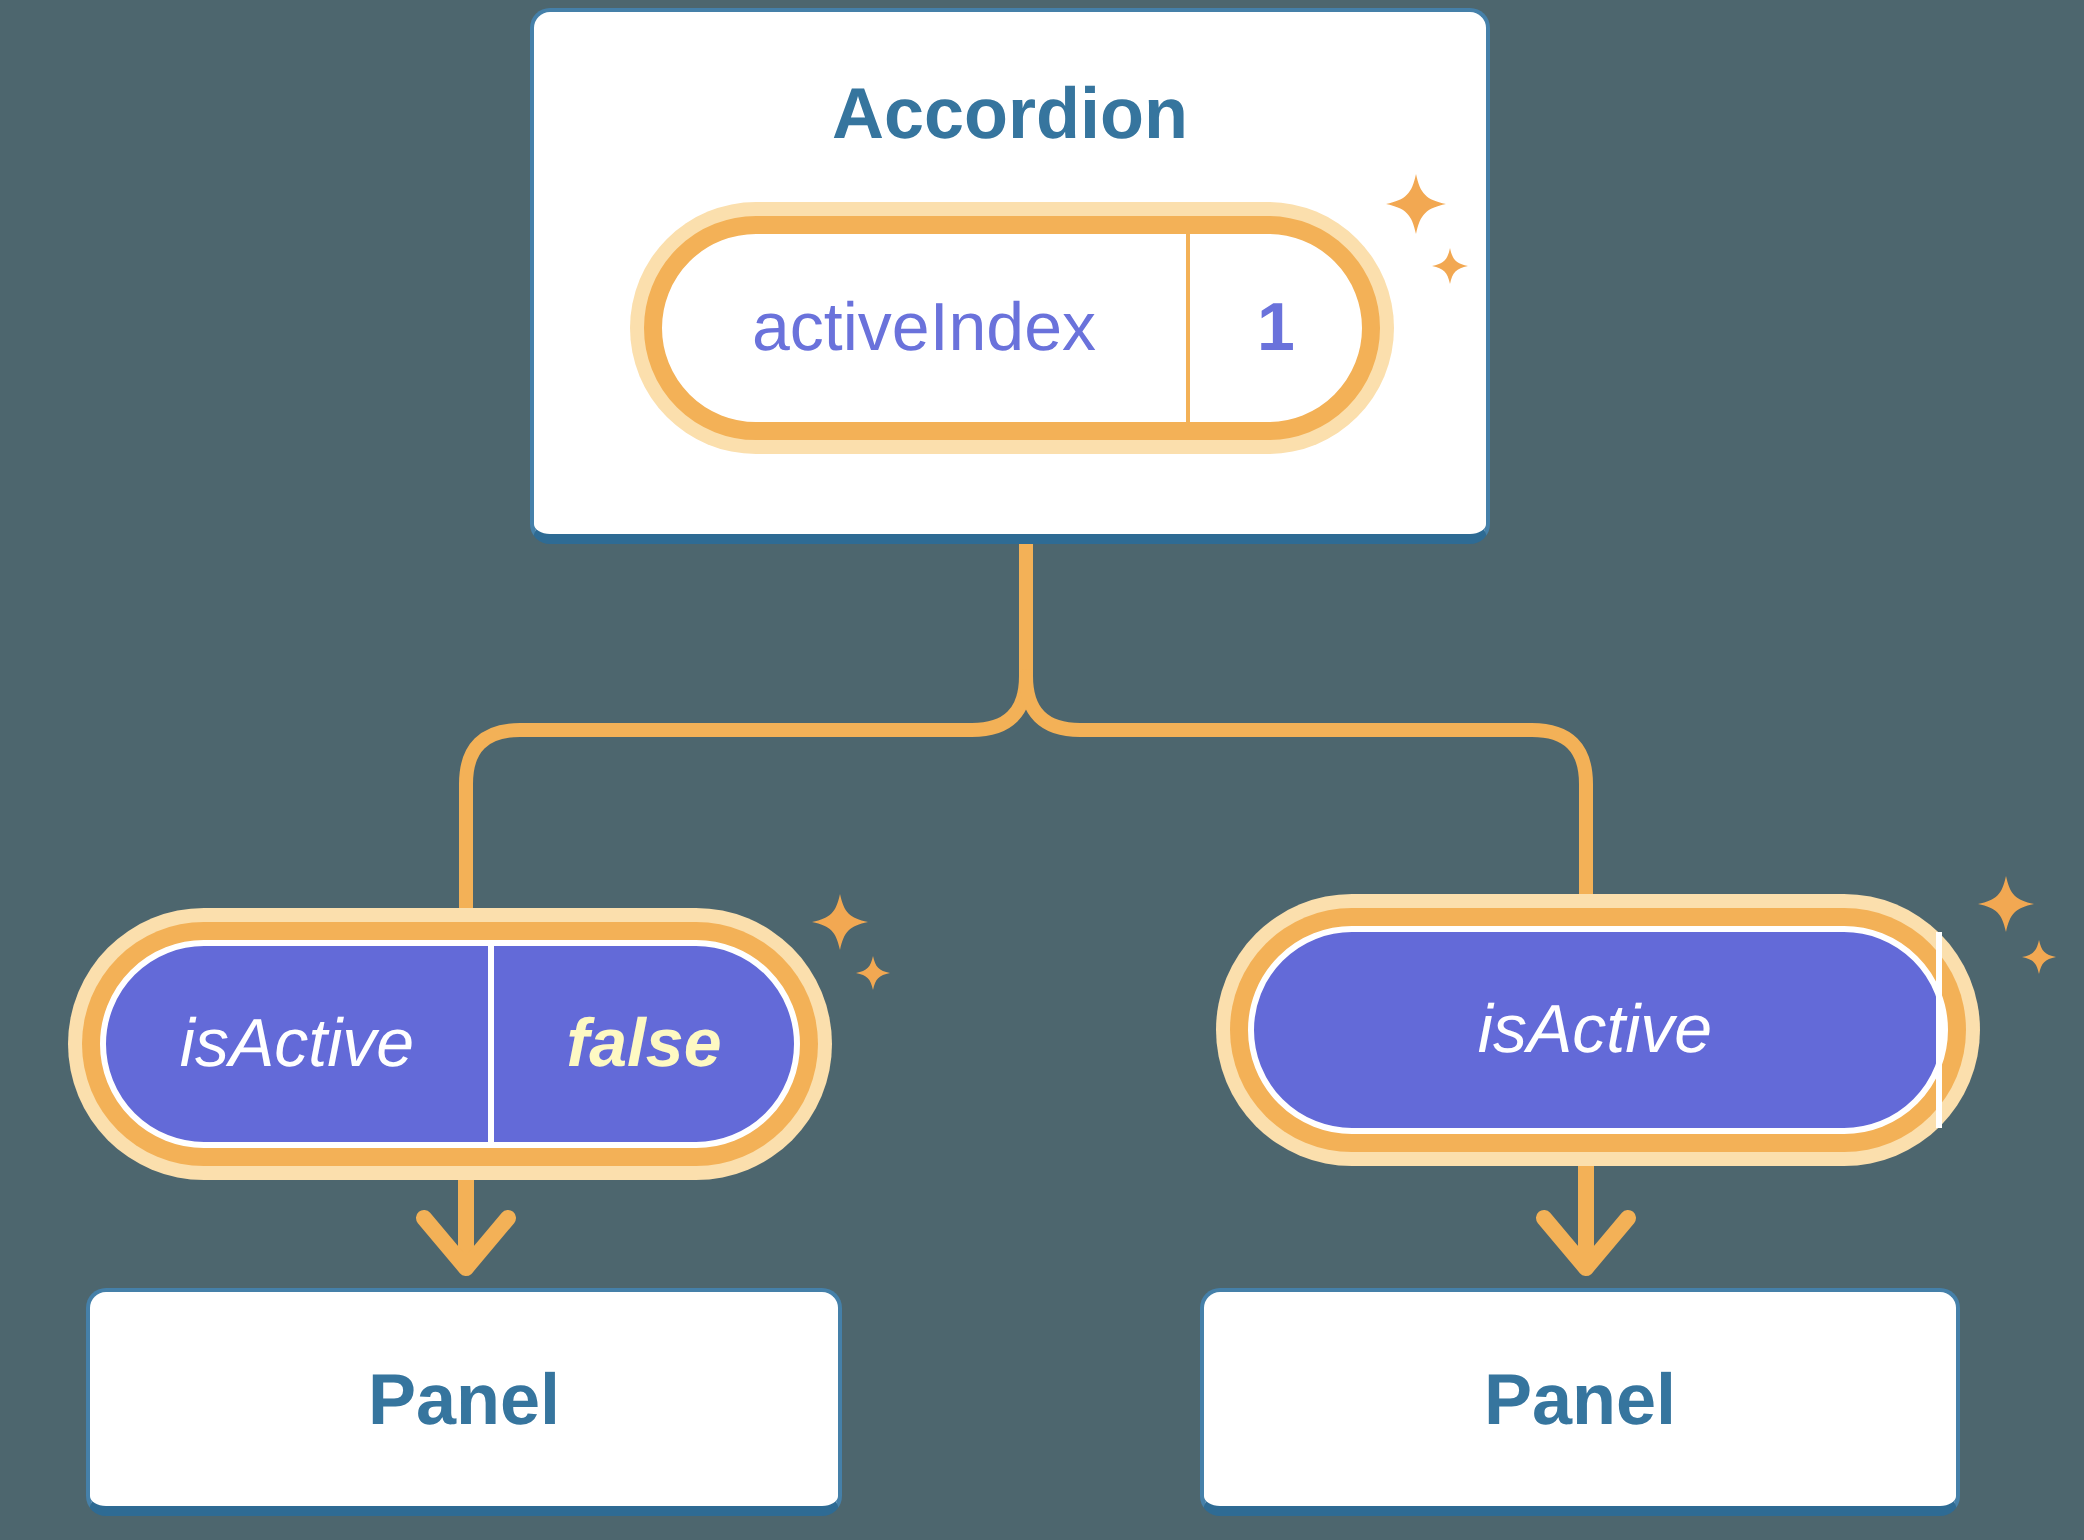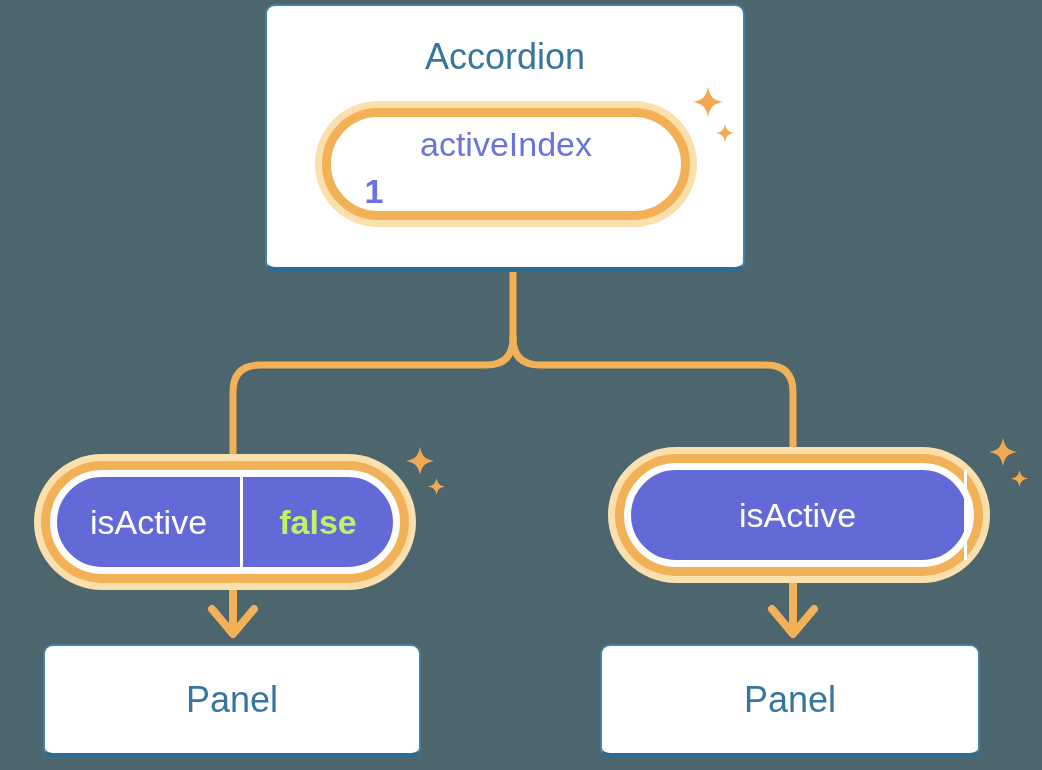--- a/index.html
+++ b/index.html
@@ -18,60 +18,60 @@
     border-bottom:5px solid var(--blue_border_bottom,#2E6B94);
     border-radius:10px;
     box-sizing:border-box;
     z-index:2;
   }
   .root-box{left:265px;top:4px;width:480px;height:268px;}
   .panel-left{left:43px;top:644px;width:378px;height:114px;display:flex;align-items:center;justify-content:center;}
   .panel-right{left:600px;top:644px;width:380px;height:114px;display:flex;align-items:center;justify-content:center;}
   .box-title{
     text-align:center;
-    font-size:36px;font-weight:400;
+    font-size:36px;font-weight:700;
     color:var(--heading_text,#36759E);
   }
   .root-box .box-title{margin-top:30px;}
   
   .pill{
     position:absolute;
     display:flex;align-items:stretch;
     box-sizing:border-box;
     z-index:3;
   }
   .pill-owner{
     left:55px;top:102px;width:368px;height:112px;
     background:#ffffff;
     border:9px solid var(--accent_orange,#F3B157);
     border-radius:60px;
     box-shadow:0 0 0 7px var(--accent_orange_glow,#FBDFAD);
-    flex-direction:column;
   }
   .pill-owner .cell-label{flex:1;display:flex;align-items:center;justify-content:center;
     font-size:34px;color:var(--purple_text,#6A72DB);}
   .pill-owner .divider{width:2px;background:var(--accent_orange,#F3B157);}
   .pill-owner .cell-value{width:86px;display:flex;align-items:center;justify-content:center;
     font-size:34px;font-weight:700;color:var(--purple_text,#6A72DB);}
   
   .pill-prop{
     width:350px;height:104px;
     background:var(--purple,#636AD8);
-    border:7px solid #ffffff;
+    border:3px solid #ffffff;
     border-radius:56px;
     box-shadow:0 0 0 9px var(--accent_orange,#F3B157),
                0 0 0 16px var(--accent_orange_glow,#FBDFAD);
+    font-style:italic;
   }
   .pill-prop-left{left:50px;top:470px;}
   .pill-prop-right{left:624px;top:463px;}
   .pill-prop .cell-label{flex:1;display:flex;align-items:center;justify-content:center;
     font-size:34px;color:#ffffff;}
   .pill-prop .divider{width:3px;background:#ffffff;}
   .pill-prop .cell-value{width:150px;display:flex;align-items:center;justify-content:center;
-    font-size:34px;font-weight:700;color:#bef264;}
+    font-size:34px;font-weight:700;color:#fef9c3;}
   
   .wires{position:absolute;left:0;top:0;z-index:1;}
   
   .sparkle{position:absolute;z-index:4;}
 </style>
 </head>
 <body>
 
 <div class="stage">
 

